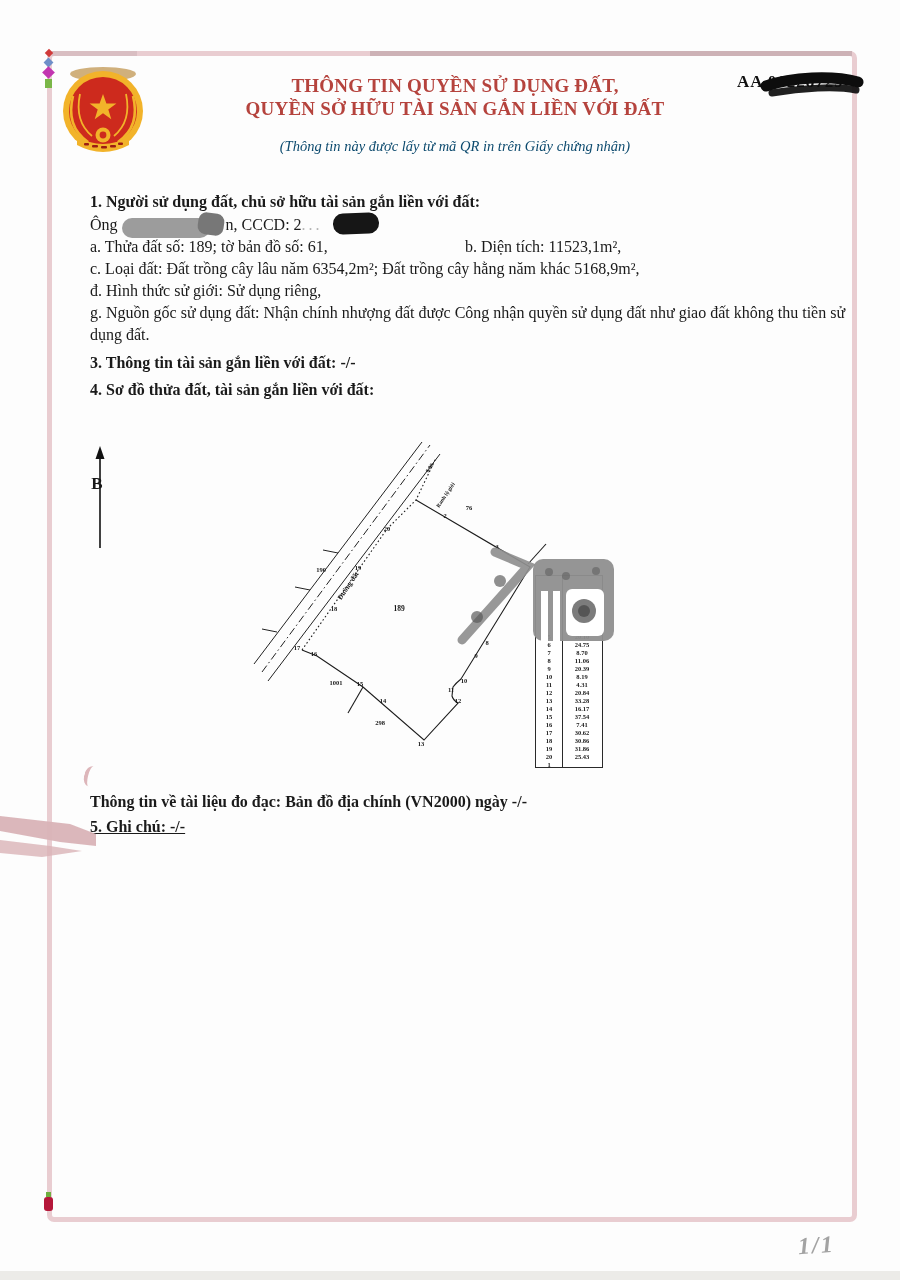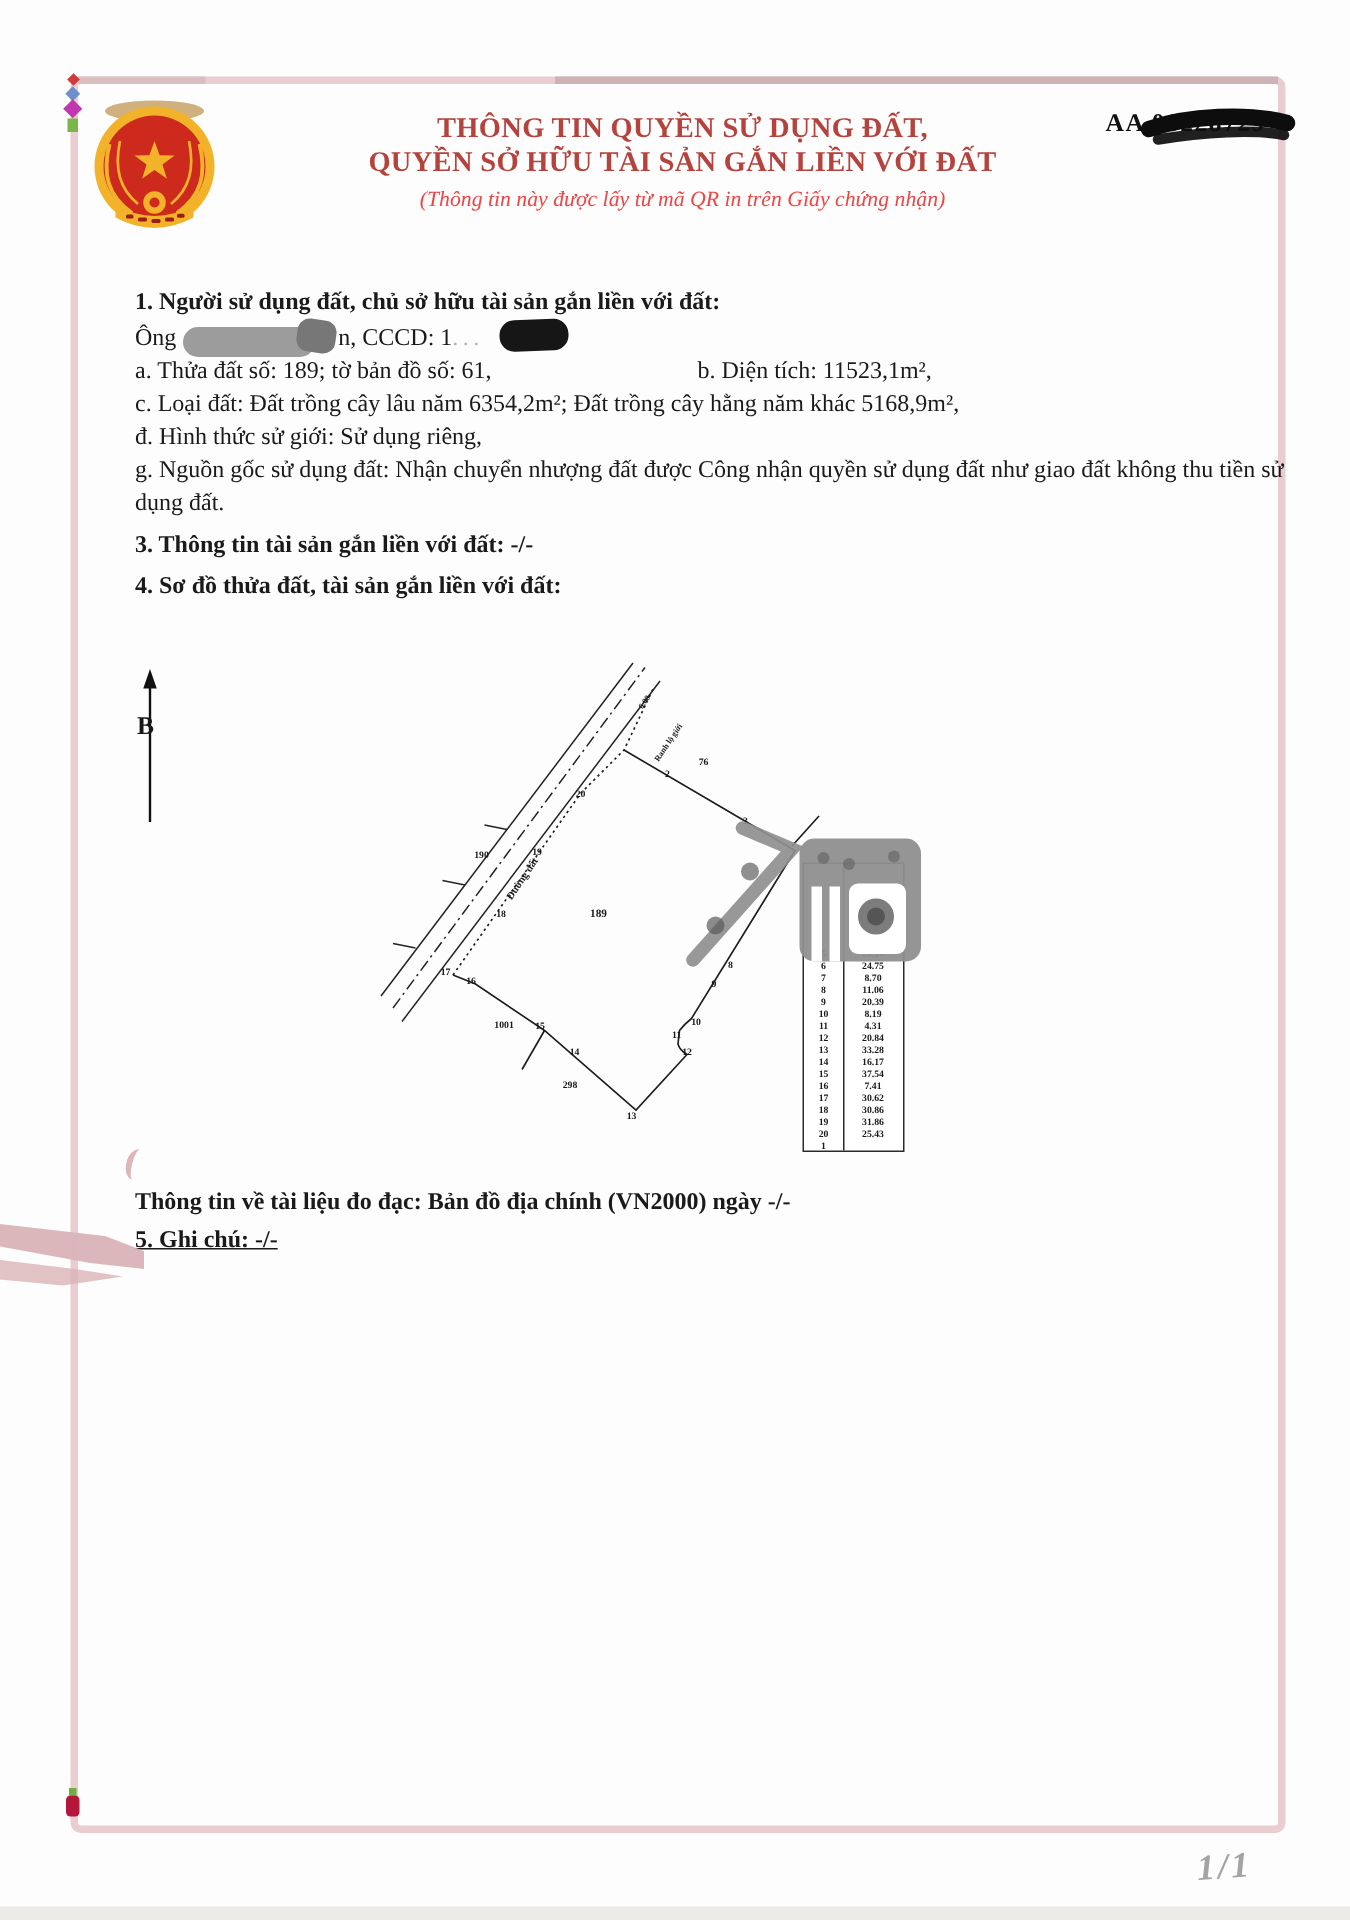--- a/index.html
+++ b/index.html
@@ -14,21 +14,21 @@
     border:5px solid #e9cdd1; border-radius:7px; z-index:1;}
   .frame-top-dark{position:absolute; left:370px; top:51px; width:482px; height:5px; background:#cdb2b6; z-index:2;}
   .frame-top-dark2{position:absolute; left:52px; top:51px; width:85px; height:5px; background:#d9bec2; z-index:2;}
   
   .regmark{position:absolute; z-index:3;}
   .diamond{transform:rotate(45deg);}
   
   .emblem{position:absolute; left:60px; top:64px; z-index:2;}
   .title-block{position:absolute; left:205px; top:74px; width:500px; text-align:center; z-index:2;}
   .title-line{font-size:19px; font-weight:bold; color:#b5433d; line-height:23px; letter-spacing:.2px;}
-  .subtitle{font-size:14.5px; font-style:italic; color:#ef4444; margin-top:5px;}
+  .subtitle{font-size:14.5px; font-style:italic; color:#0c4a6e; margin-top:18px;}
   .serial{position:absolute; left:737px; top:72px; font-size:17px; font-weight:bold;
     letter-spacing:1px; color:#111; z-index:2; white-space:nowrap;}
   
   .body-text{position:absolute; left:90px; top:191px; width:778px; font-size:16px; line-height:22px; z-index:2;}
   .bline{position:relative;}
   .bold{font-weight:bold;}
   .mt4{margin-top:4px;} .mt6{margin-top:6px;} .mt5{margin-top:5px;}
   .col-b{position:absolute; left:375px; top:0;}
   .blob{display:inline-block; vertical-align:middle; border-radius:10px;}
   .blob-gray{background:#9c9c9c; width:88px; height:20px; margin:0 2px -3px 4px; border-radius:11px;}
@@ -99,29 +99,29 @@
     <div class="title-line">THÔNG TIN QUYỀN SỬ DỤNG ĐẤT,</div>
     <div class="title-line">QUYỀN SỞ HỮU TÀI SẢN GẮN LIỀN VỚI ĐẤT</div>
     <div class="subtitle">(Thông tin này được lấy từ mã QR in trên Giấy chứng nhận)</div>
   </div>
 
   <div class="serial">AA 06228729</div>
 
   <div class="body-text">
     <div class="bline bold">1. Người sử dụng đất, chủ sở hữu tài sản gắn liền với đất:</div>
     <div class="bline">
-      <span>Ông</span><span class="blob blob-gray"></span><span class="blob-gray2"></span><span>n, CCCD: 1</span><span class="faint">...</span><span class="blob-black"></span>
+      <span>Ông</span><span class="blob blob-gray"></span><span class="blob-gray2"></span><span>n, CCCD: 2</span><span class="faint">...</span><span class="blob-black"></span>
     </div>
     <div class="bline">
       <span>a. Thửa đất số: 189; tờ bản đồ số: 61,</span>
       <span class="col-b">b. Diện tích: 11523,1m²,</span>
     </div>
     <div class="bline">c. Loại đất: Đất trồng cây lâu năm 6354,2m²; Đất trồng cây hằng năm khác 5168,9m²,</div>
     <div class="bline">đ. Hình thức sử giới: Sử dụng riêng,</div>
-    <div class="bline">g. Nguồn gốc sử dụng đất: Nhận chuyển nhượng đất được Công nhận quyền sử dụng đất như giao đất không thu tiền sử dụng đất.</div>
+    <div class="bline">g. Nguồn gốc sử dụng đất: Nhận chính nhượng đất được Công nhận quyền sử dụng đất như giao đất không thu tiền sử dụng đất.</div>
     <div class="bline bold mt6">3. Thông tin tài sản gắn liền với đất: -/-</div>
     <div class="bline bold mt5">4. Sơ đồ thửa đất, tài sản gắn liền với đất:</div>
   </div>
 
   <div class="etable">
     <div class="etable-head"></div>
     <div id="etable-rows">
         <div class="erow">
           <span class="ec1">5</span>
           <span class="ec2">20.10</span>

